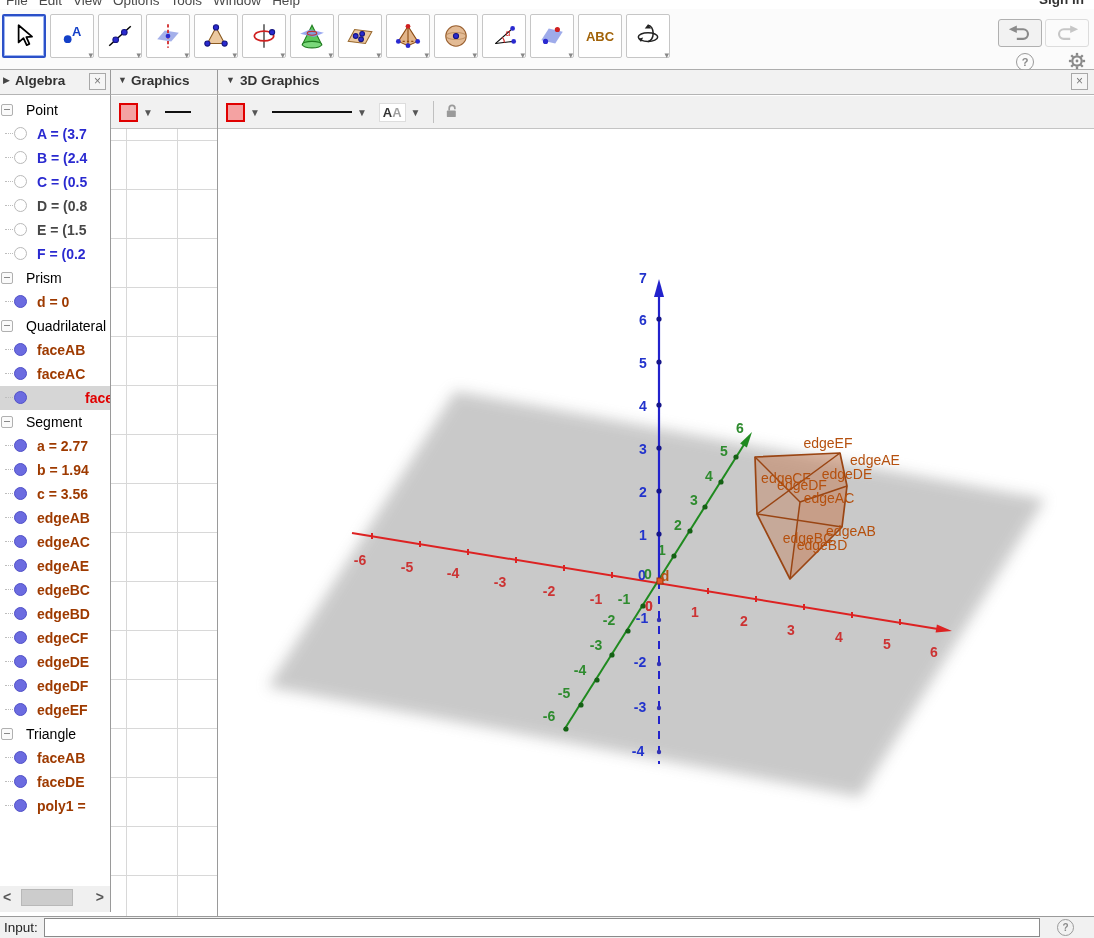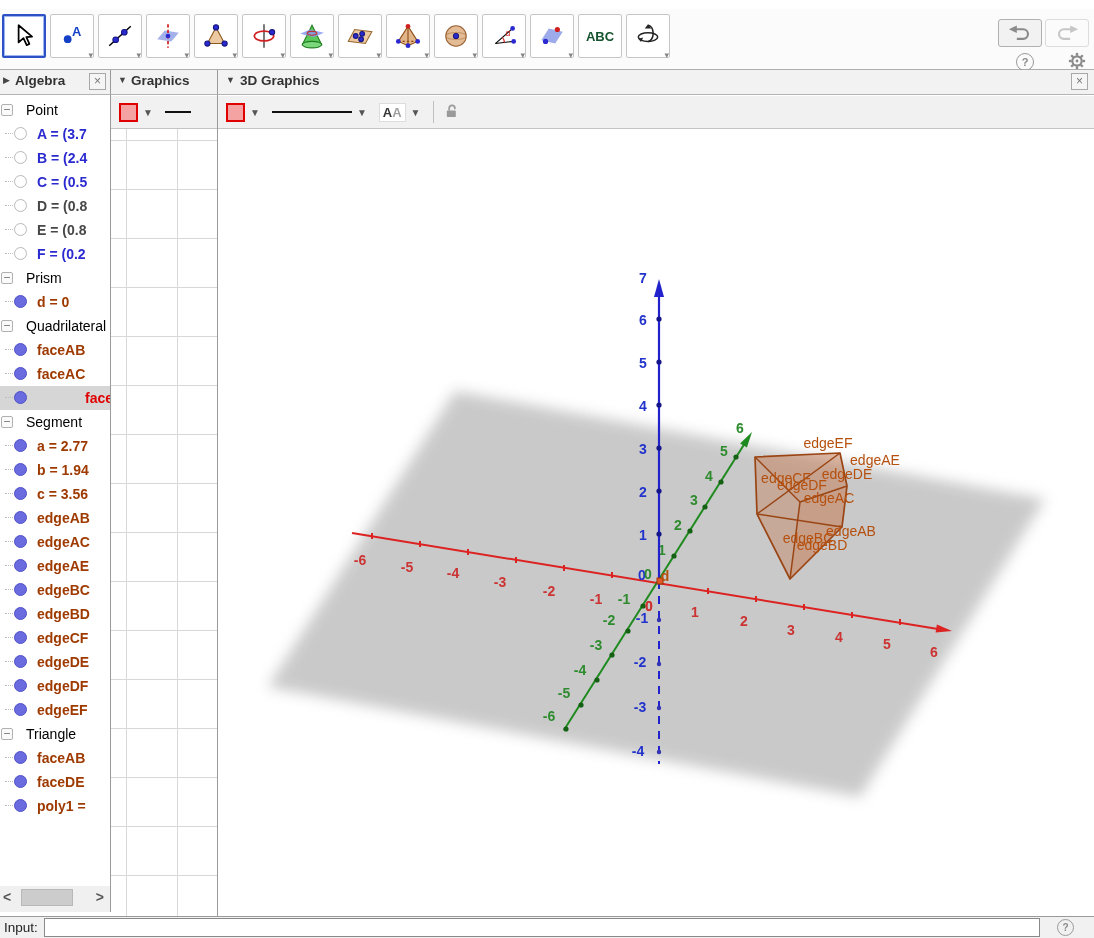--- a/index.html
+++ b/index.html
@@ -8,21 +8,21 @@
   .menubar{position:absolute;left:0;top:0;width:1094px;height:9px;overflow:hidden;background:#fff;}
   .menubar .mitems{position:absolute;left:6px;top:-9px;white-space:nowrap;}
   .menubar .mitems span{font-size:13.5px;color:#4a4a4a;margin-right:11px;}
   .menubar .signin{position:absolute;right:10px;top:-8px;font-size:13.5px;font-weight:bold;color:#333;}
   
   .toolbar{position:absolute;left:0;top:9px;width:1094px;height:61px;background:#fbfbfb;border-bottom:1px solid #adadad;box-sizing:border-box;}
   .tools{position:absolute;left:2px;top:5px;display:flex;gap:4px;}
   .tool-btn{position:relative;width:44px;height:44px;background:#fff;border:1px solid #c6c6c6;border-radius:2px;box-sizing:border-box;display:flex;align-items:center;justify-content:center;}
   .tool-btn.sel{border:2px solid #2b50c8;box-shadow:0 0 0 1px #9db4ef inset;}
   .tool-btn .dd{position:absolute;right:0px;bottom:-3px;font-size:9px;color:#888;}
-  .tool-btn .abc{font-size:13px;font-weight:bold;color:#14532d;letter-spacing:0px;}
+  .tool-btn .abc{font-size:13px;font-weight:bold;color:#a16207;letter-spacing:0px;}
   .tb-right-btn{position:absolute;display:flex;align-items:center;justify-content:center;border-radius:3px;}
   .undo{right:52px;top:10px;width:42px;height:26px;border:1px solid #b0b0b0;background:#f2f2f2;}
   .redo{right:5px;top:10px;width:42px;height:26px;border:1px solid #dcdcdc;background:#fbfbfb;}
   .helpc{position:absolute;right:60px;top:44px;width:16px;height:16px;border:1.5px solid #9a9a9a;border-radius:50%;color:#8a8a8a;font-size:11px;font-weight:bold;display:flex;align-items:center;justify-content:center;}
   .gearb{position:absolute;right:8px;top:43px;}
   
   .phdr{position:absolute;top:70px;height:24px;background:#f2f2f2;border-bottom:1px solid #b4b4b4;box-sizing:content-box;}
   .phdr .tri{position:absolute;top:5px;font-size:9px;color:#444;}
   .phdr .ttl{position:absolute;top:3px;font-size:13.5px;font-weight:bold;color:#333;white-space:nowrap;}
   .xbox{position:absolute;top:3px;width:17px;height:17px;border:1px solid #a8a8a8;background:#f5f5f5;color:#777;font-size:12px;line-height:15px;text-align:center;box-sizing:border-box;}
@@ -65,20 +65,24 @@
   .inputbar{position:absolute;left:0;top:916px;width:1094px;height:22px;background:#f1f1f1;border-top:1px solid #9a9a9a;box-sizing:border-box;text-decoration:underline;}
   .inputbar .ilbl{position:absolute;left:4px;top:3px;font-size:13.5px;color:#222;}
   .inputbar input{position:absolute;left:44px;top:1px;width:988px;height:17px;border:1px solid #8a8a8a;background:#fff;font-size:12px;padding:0 3px;}
   .inputbar .ihelp{position:absolute;left:1057px;top:2px;width:15px;height:15px;border:1.5px solid #9a9a9a;border-radius:50%;color:#8a8a8a;font-size:10px;font-weight:bold;display:flex;align-items:center;justify-content:center;}
 </style>
 </head>
 <body>
 
 <div id="root">
 
+  <div class="menubar">
+    <div class="mitems"><span>File</span><span>Edit</span><span>View</span><span>Options</span><span>Tools</span><span>Window</span><span>Help</span></div>
+    <span class="signin">Sign in</span>
+  </div>
 
   <div class="toolbar">
     <div class="tools">
         <div class="tool-btn sel">
           <svg viewBox="0 0 26 26" width="28" height="28">
             <path d="M8 3 L8 19 L12.5 15 L15.5 21.5 L18 20.3 L15.2 14 L20.5 13.5 Z" fill="#fff" stroke="#000" stroke-width="1.6" stroke-linejoin="round"></path>
           </svg>
         </div>
         <div class="tool-btn">
           <svg viewBox="0 0 26 26" width="28" height="28">
@@ -252,21 +256,21 @@
       <div class="alg-row item" style="top: 75px;">
         <span class="mark hollow"></span>
         <span class="lbl" style="color: rgb(42, 42, 208);">C = (0.5</span>
       </div>
       <div class="alg-row item" style="top: 99px;">
         <span class="mark hollow"></span>
         <span class="lbl" style="color: rgb(71, 71, 71);">D = (0.8</span>
       </div>
       <div class="alg-row item" style="top: 123px;">
         <span class="mark hollow"></span>
-        <span class="lbl" style="color: rgb(71, 71, 71);">E = (0.8</span>
+        <span class="lbl" style="color: rgb(71, 71, 71);">E = (1.5</span>
       </div>
       <div class="alg-row item" style="top: 147px;">
         <span class="mark hollow"></span>
         <span class="lbl" style="color: rgb(42, 42, 208);">F = (0.2</span>
       </div>
       <div class="alg-row cat-row" style="top: 171px;">
         <span class="minus"></span>
         <span class="cat">Prism</span>
       </div>
       <div class="alg-row item" style="top: 195px;">

